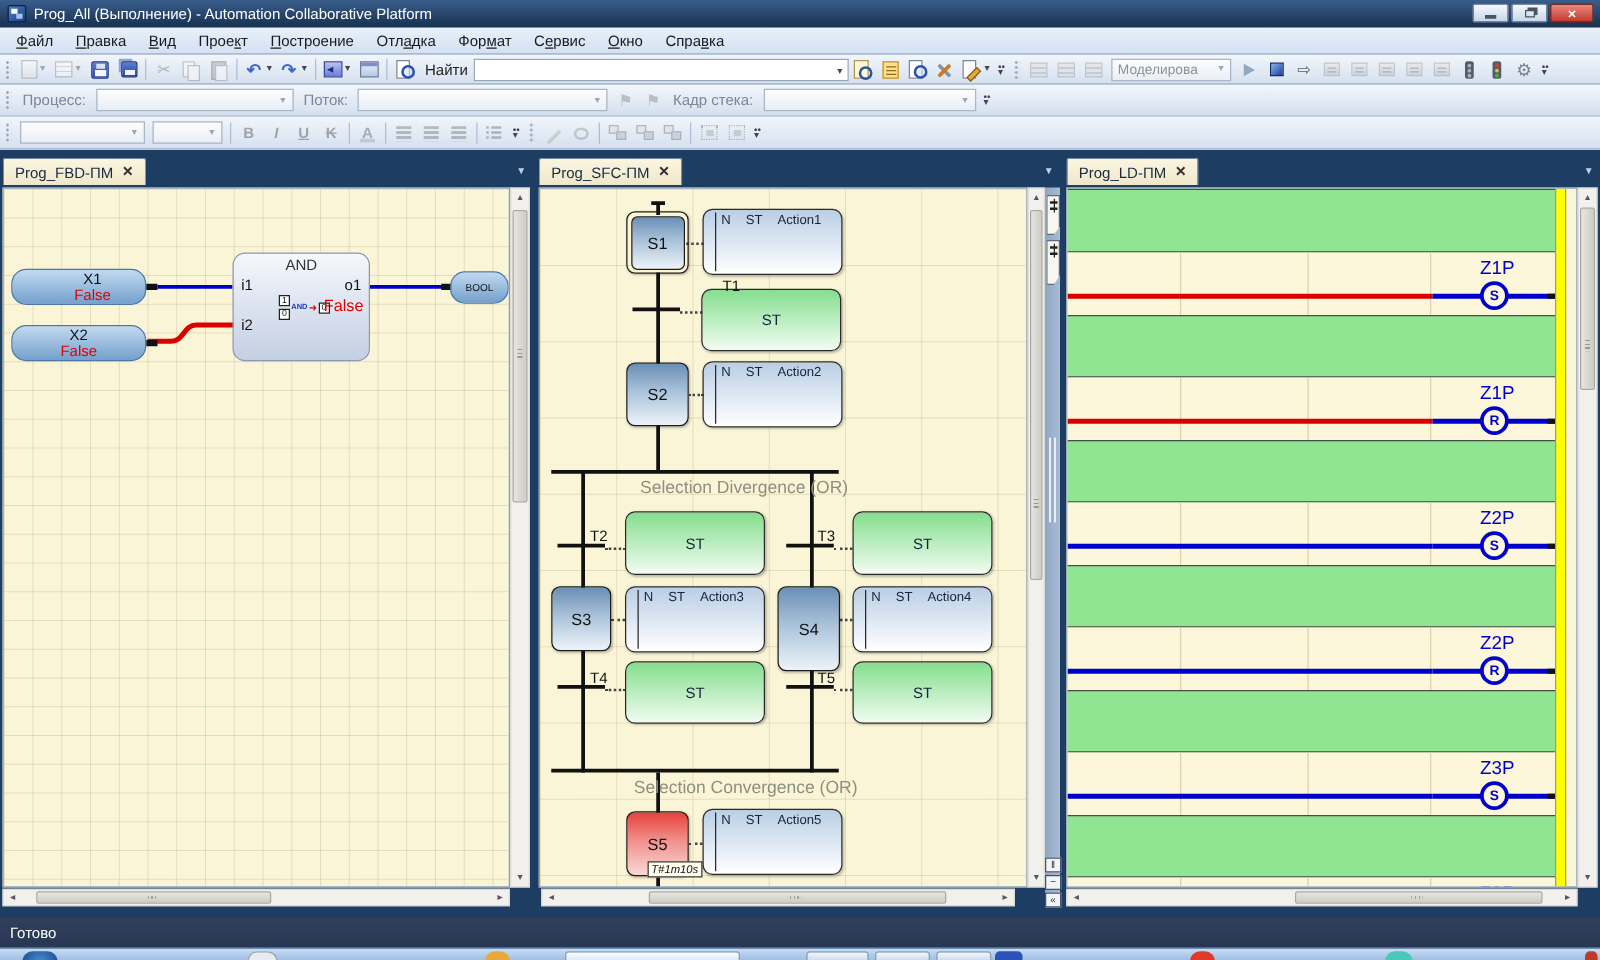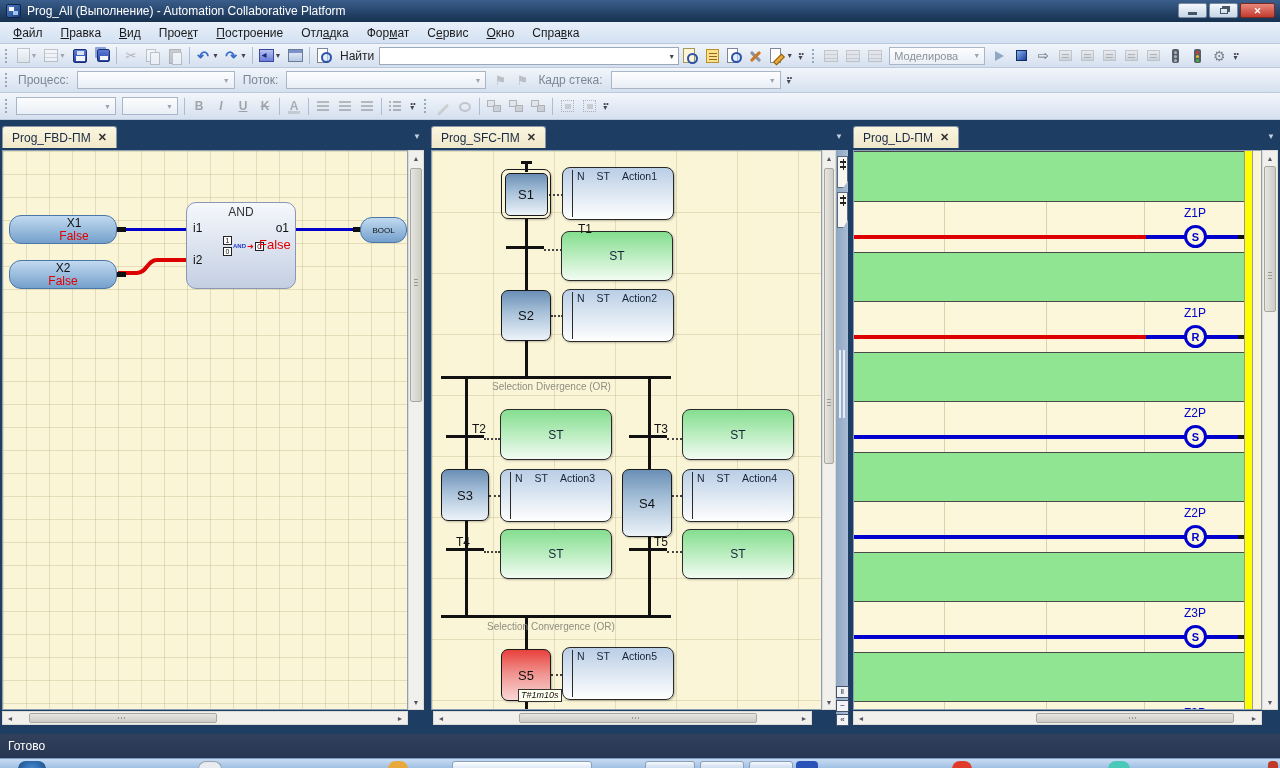--- a/index.html
+++ b/index.html
@@ -162,36 +162,36 @@
   .step.active { background:linear-gradient(#E8413C,#F0908C 45%,#F9D8D6); }
   .action { position:absolute; border:1.4px solid #2a2a2a; border-radius:8px;
     background:linear-gradient(#BACEE5,#fff); box-shadow:1px 1px 2px rgba(0,0,0,.25); }
   .action::before { content:""; position:absolute; left:9px; top:2px; bottom:2px; width:1.4px; background:#2a2a2a; }
   .act-hdr { position:absolute; left:14px; top:2px; font-size:10.5px; color:#16233A; display:flex; gap:12px; }
   .stblk { position:absolute; border:1.4px solid #2a2a2a; border-radius:8px;
     background:linear-gradient(#84DE8E,#F2FCF2); display:flex; align-items:center; justify-content:center;
     font-size:12px; color:#16233A; box-shadow:1px 1px 2px rgba(0,0,0,.25); }
   .tlbl { position:absolute; font-size:12px; color:#111; }
   .dotln { position:absolute; border-top:2px dotted #444; height:0; }
-  .sfclabel { position:absolute; font-size:10px; color:#8E8E80; white-space:nowrap; }
+  .sfclabel { position:absolute; font-size:14px; color:#8E8E80; white-space:nowrap;margin-left:20px; }
   .timerbox { position:absolute; background:#FFFFF0; border:1px solid #333; font-size:9px; color:#111; padding:0 2px; line-height:11px;font-style:italic; }
   .gutter { position:absolute; background:linear-gradient(90deg,#8FA6C2,#A9BCD4); }
   .flap { position:absolute; left:1px; width:11px; background:#F8F6EE; border:1px solid #5A6A80;
     clip-path:polygon(0 0,100% 0,100% 78%,55% 100%,0 100%); }
   .flap::before { content:""; position:absolute; left:2px; top:4px; width:6px; height:1.5px; background:#222; box-shadow:0 5px 0 #222; }
   .flap::after { content:""; position:absolute; left:4.5px; top:2px; width:1.5px; height:11px; background:#222; }
   .minibtn { position:absolute; width:13px; height:12px; background:#F2F4F8; border:1px solid #44536B;
     font-size:8px; color:#223; display:flex; align-items:center; justify-content:center; line-height:8px; }
   .splitgrip { position:absolute; width:6px; background:repeating-linear-gradient(90deg,#E8EEF6 0 2px, transparent 2px 4px); }
 
   
   .ld-band { width:390px; background:#90E593; border-top:1px solid #4A4A4A; border-bottom:1px solid #4A4A4A; }
   .ld-rung { width:390px; position:relative; background:#FCF6DA; }
   .ld-col { position:absolute; top:0; bottom:0; width:1px; background:#DAD2AC; }
-  .ld-label { position:absolute; left:330px; top:4px; font-size:12px; color:#0000CC; }
+  .ld-label { position:absolute; left:330px; top:4px; font-size:15px; color:#0000CC; }
   .ld-wire { position:absolute; height:4px; top:33px; }
   .ld-coil { position:absolute; left:330px; top:23px; width:23px; height:23px; border:3.5px solid #0000CC; border-radius:50%;
     background:#FCF6DA; display:flex; align-items:center; justify-content:center; font-size:11px; font-weight:bold; color:#0000CC; }
   .ld-stub { position:absolute; left:384px; top:33px; width:6px; height:4px; background:#111; }
   .ld-rail { position:absolute; left:390px; top:0; width:9px; height:559px; background:#FFFF00; border-left:1px solid #999; border-right:1px solid #999; }
 
   
   .statusbar { position:absolute; left:0; top:734px; width:1280px; height:24px; background:linear-gradient(#32405C,#273652);
     color:#fff; font-size:12px; display:flex; align-items:center; padding-left:8px; }
   .taskbar { position:absolute; left:0; top:758px; width:1280px; height:10px; background:linear-gradient(#C9DCF2,#9FC0E4); border-top:1px solid #7A9AC0; }
@@ -611,21 +611,21 @@
         <div class="stblk" style="left:68px; top:378px; width:112px; height:50px;">
             <span>ST</span>
           </div>
         <div class="stblk" style="left:250px; top:378px; width:112px; height:50px;">
             <span>ST</span>
           </div>
 
         <span class="tlbl" style="left:98px; top:71px;margin-left:48px;">T1</span>
         <span class="tlbl" style="left:40px; top:271px;">T2</span>
         <span class="tlbl" style="left:222px; top:271px;">T3</span>
-        <span class="tlbl" style="left:24px; top:384px;">T4</span>
+        <span class="tlbl" style="left:40px; top:384px;">T4</span>
         <span class="tlbl" style="left:222px; top:384px;">T5</span>
 
         <span class="sfclabel" style="left:60px; top:230px;">Selection Divergence (OR)</span>
         <span class="sfclabel" style="left:55px; top:470px;">Selection Convergence (OR)</span>
       </div>
 
       <div class="sb sbv" style="left:393px; top:25px; width:14px; height:560px;">
         <div class="arr">▲</div>
         <div class="thumb" style="left:1px; width:10px; top:17px; height:296px;">
           <div class="gripdots" style="left:2px; right:2px; top:230px; height:9px;"></div>

